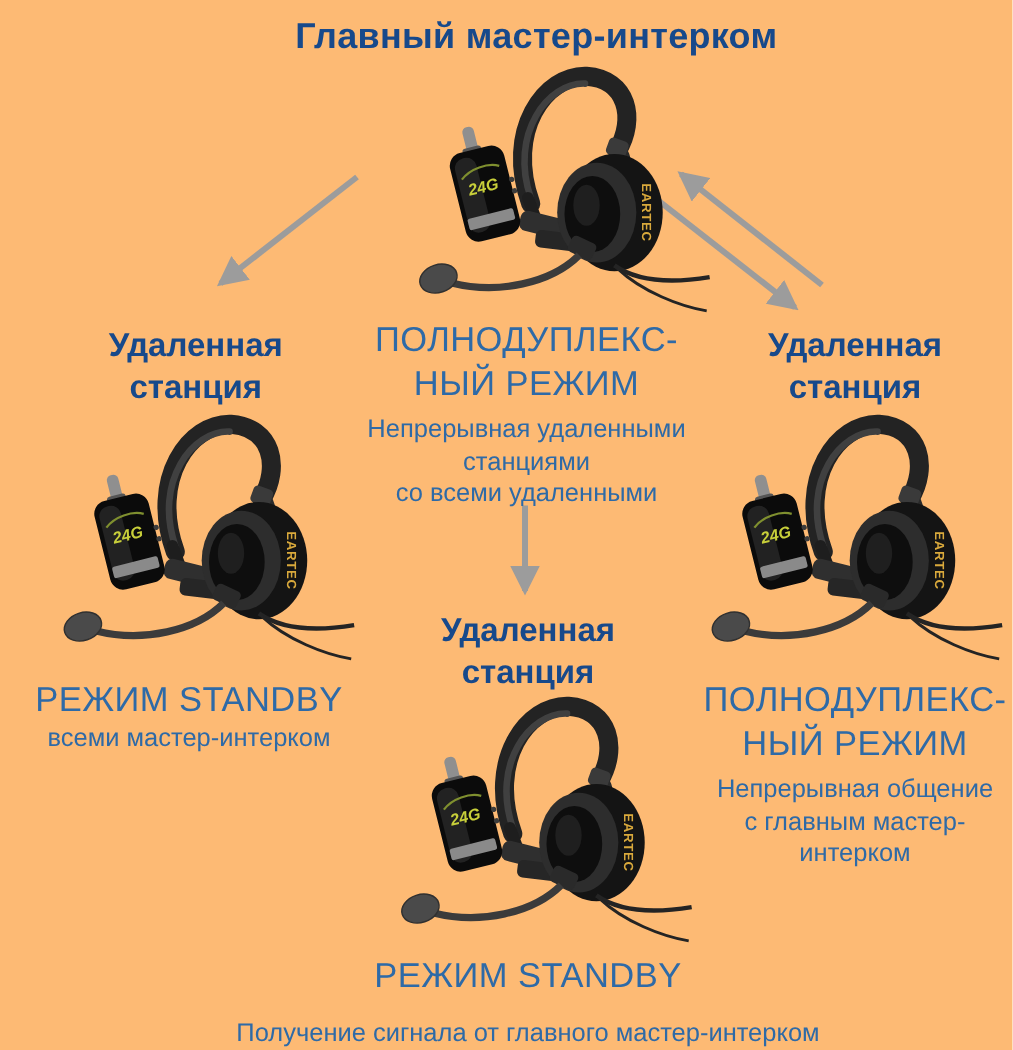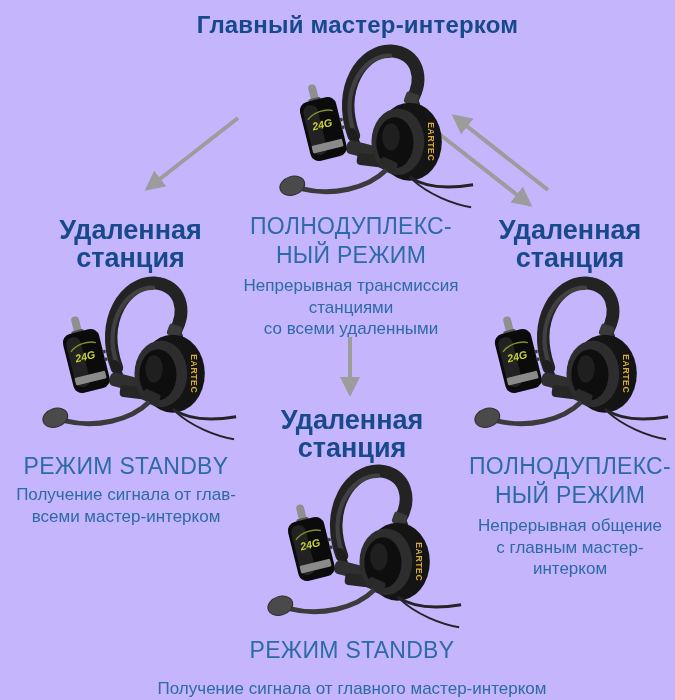--- a/index.html
+++ b/index.html
@@ -1,23 +1,23 @@
 <!DOCTYPE html>
 <html><head>
 <meta charset="utf-8">
 <style>
   html,body{margin:0;padding:0;background:#ffffff;}
   .page{
-    position:relative;width:675px;height:700px;background:#c4b5fd;overflow:hidden;
+    position:relative;width:675px;height:700px;background:#fdba74;overflow:hidden;
     font-family:"Liberation Sans",sans-serif;-webkit-font-smoothing:antialiased;
   }
   .abs{position:absolute;}
   .tc{text-align:center;}
   .t-title{font-size:24px;font-weight:bold;color:#17498b;letter-spacing:0.2px;}
-  .t-label{font-size:27px;font-weight:bold;color:#17498b;line-height:28px;}
+  .t-label{font-size:22px;font-weight:bold;color:#17498b;line-height:28px;}
   .t-mode{font-size:23px;color:#2e6aa7;line-height:29px;letter-spacing:0.3px;}
   .t-desc{font-size:17px;color:#2e6aa7;line-height:21.5px;}
   svg{display:block;}
   .arrow-layer{left:0;top:0;pointer-events:none;}
 </style>
 </head>
 <body>
 
 <div class="page">
 
@@ -87,41 +87,40 @@
   </div>
 
   <div class="abs tc t-label" style="left:465px;top:216px;width:210px;">
     <div>Удаленная</div>
     <div>станция</div>
   </div>
 
   <div class="abs tc" style="left:222px;top:212px;width:258px;">
     <div class="t-mode">ПОЛНОДУПЛЕКС-</div>
     <div class="t-mode">НЫЙ РЕЖИМ</div>
-    <div class="t-desc" style="margin-top:5px;">Непрерывная трансмиссия</div>
+    <div class="t-desc" style="margin-top:5px;">Непрерывная удаленными</div>
     <div class="t-desc">станциями</div>
     <div class="t-desc">со всеми удаленными</div>
   </div>
 
   <svg class="abs" style="left:25px;top:272px;" width="215" height="181" viewBox="0 0 220 185">
     <use href="#hs"></use>
   </svg>
 
   <svg class="abs" style="left:457px;top:272px;" width="215" height="181" viewBox="0 0 220 185">
     <use href="#hs"></use>
   </svg>
 
   <div class="abs tc t-label" style="left:252px;top:406px;width:200px;">
     <div>Удаленная</div>
     <div>станция</div>
   </div>
 
   <div class="abs tc" style="left:2px;top:452px;width:248px;">
     <div class="t-mode">РЕЖИМ STANDBY</div>
-    <div class="t-desc" style="margin-top:3px;">Получение сигнала от глав-</div>
     <div class="t-desc">всеми мастер-интерком</div>
   </div>
 
   <div class="abs tc" style="left:446px;top:452px;width:248px;">
     <div class="t-mode">ПОЛНОДУПЛЕКС-</div>
     <div class="t-mode">НЫЙ РЕЖИМ</div>
     <div class="t-desc" style="margin-top:5px;">Непрерывная общение</div>
     <div class="t-desc">с главным мастер-</div>
     <div class="t-desc">интерком</div>
   </div>

